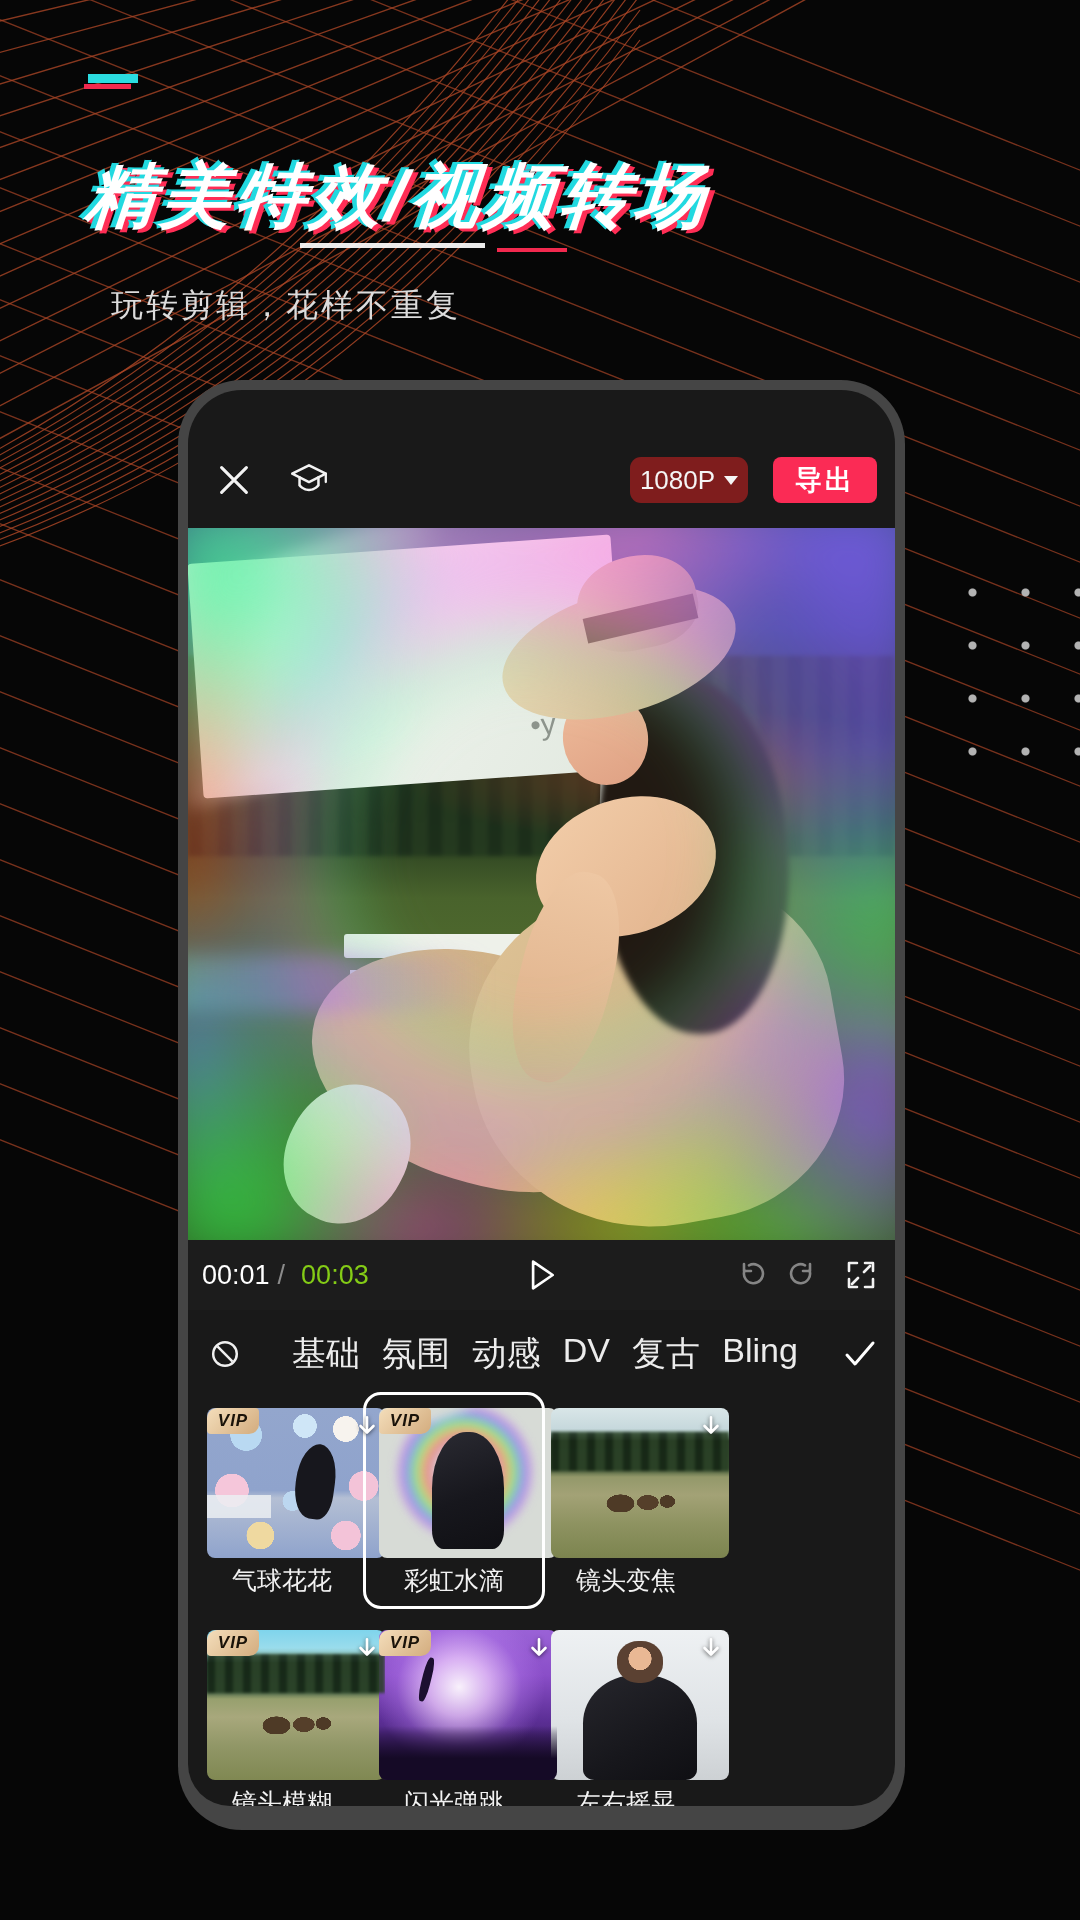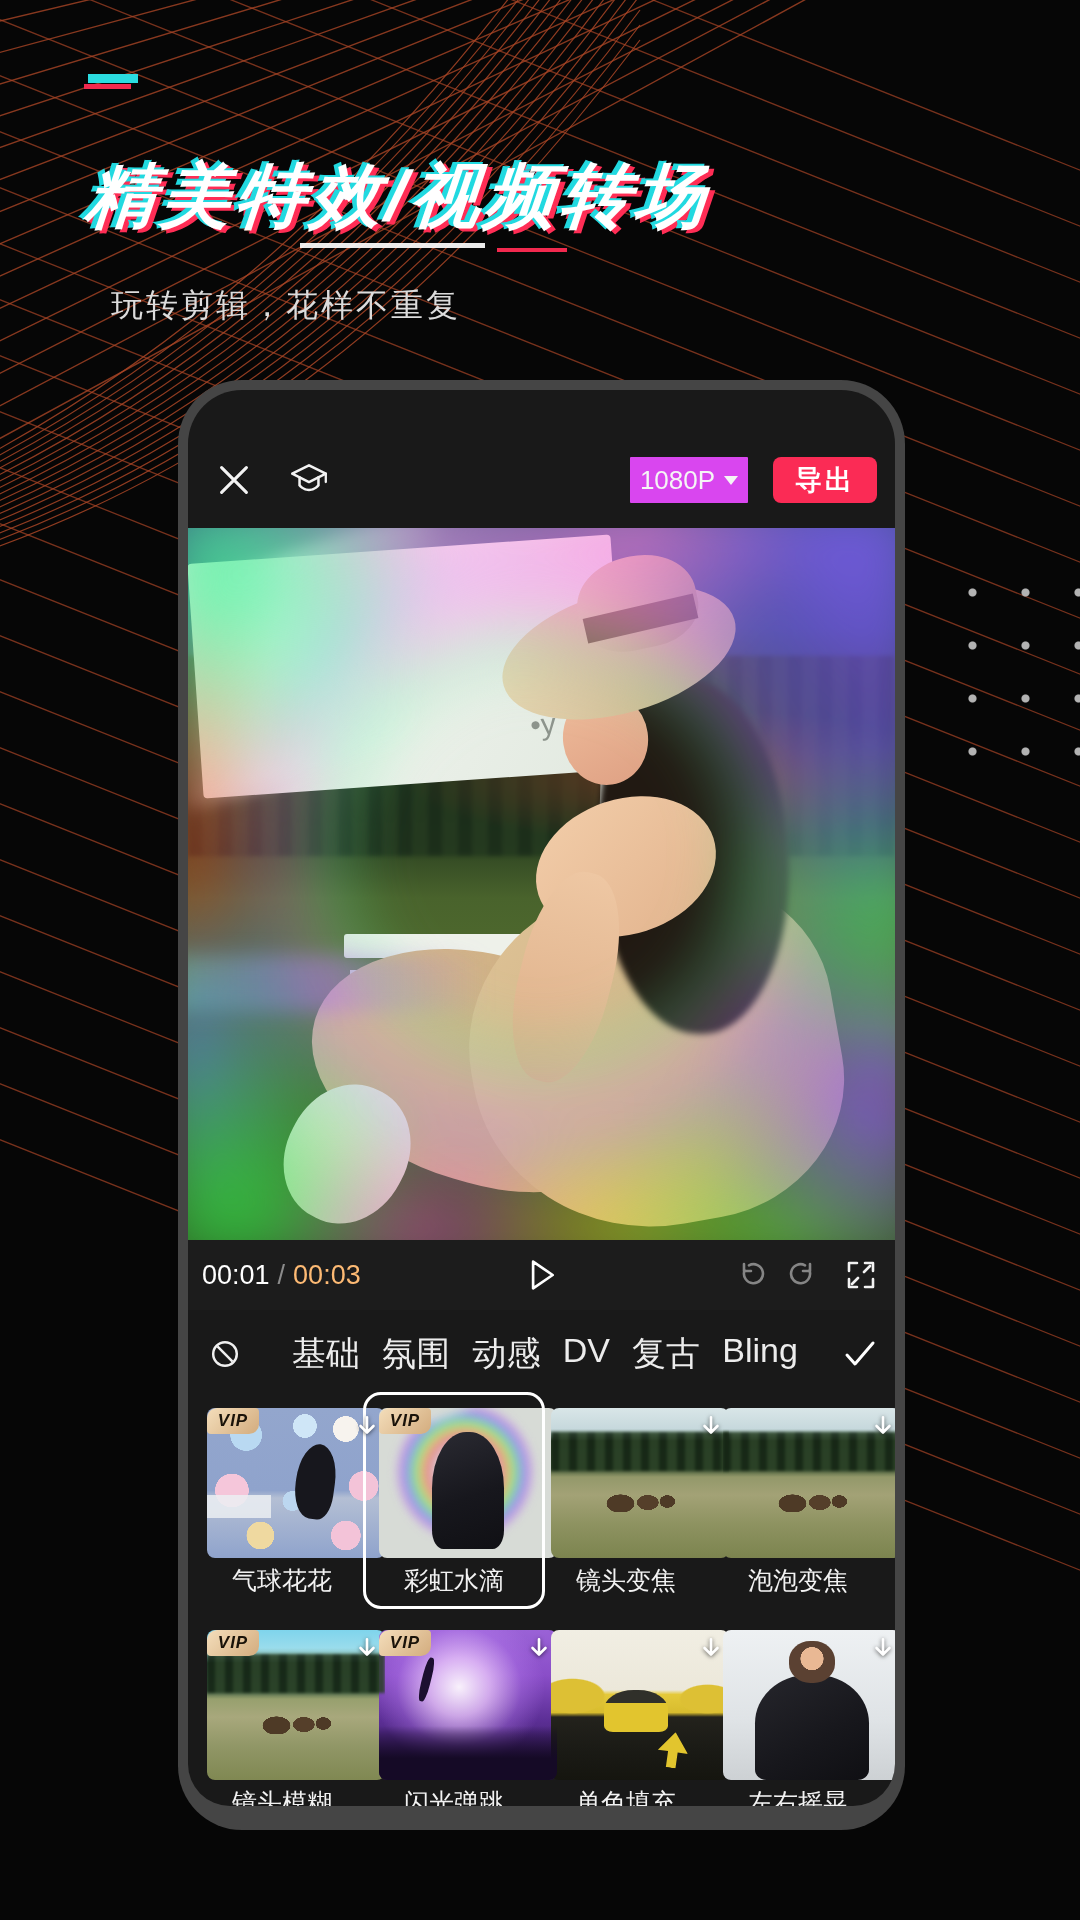--- a/index.html
+++ b/index.html
@@ -24,22 +24,22 @@
   
   .phone{position:absolute;left:178px;top:380px;width:727px;height:1450px;background:#454545;
          border-radius:64px;padding:10px 10px 24px 10px;box-sizing:border-box;}
   .screen{position:relative;width:100%;height:100%;background:#191919;
           border-radius:54px 54px 42px 42px;overflow:hidden;}
 
   
   .toolbar{position:absolute;top:64px;left:0;width:100%;height:56px;}
   .ic-close{position:absolute;left:28px;top:8px;width:36px;height:36px;}
   .ic-cap{position:absolute;left:100px;top:7px;width:42px;height:38px;}
-  .res-btn{position:absolute;left:442px;top:3px;width:118px;height:46px;background:#d946ef;border:none;
-           border-radius:1px;display:flex;align-items:center;justify-content:center;gap:9px;
+  .res-btn{position:absolute;left:442px;top:3px;width:118px;height:46px;background:#7f1d1d;border:none;
+           border-radius:11px;display:flex;align-items:center;justify-content:center;gap:9px;
            color:#f5f5f5;font-size:26px;font-family:inherit;}
   .caret{width:0;height:0;border-left:7px solid transparent;border-right:7px solid transparent;
          border-top:9px solid #f5f5f5;display:inline-block;}
   .export-btn{position:absolute;left:585px;top:3px;width:104px;height:46px;background:#fb2b55;border:none;
               border-radius:8px;color:#fff;font-size:27px;font-weight:bold;letter-spacing:3px;
               font-family:inherit;display:flex;align-items:center;justify-content:center;}
 
   
   .preview{position:absolute;left:0;top:138px;width:707px;height:712px;overflow:hidden;
     background:linear-gradient(180deg,#35507a 0%,#2c4668 14%,#24391f 26%,#1f331d 40%,
@@ -92,21 +92,21 @@
     radial-gradient(circle at 0% 72%,rgba(90,120,240,.6) 0%,transparent 18%),
     radial-gradient(circle at 0% 48%,rgba(200,70,45,.55) 0%,transparent 16%),
     radial-gradient(circle at 2% 30%,rgba(235,120,80,.5) 0%,transparent 16%),
     radial-gradient(circle at 50% 46%,transparent 30%,rgba(120,235,170,.28) 38%,
       rgba(240,130,225,.25) 45%,rgba(110,140,240,.22) 52%,transparent 60%);}
 
   
   .playbar{position:absolute;top:850px;left:0;width:100%;height:70px;background:#1c1c1c;}
   .time{position:absolute;left:14px;top:50%;transform:translateY(-50%);font-size:27px;color:#ffffff;white-space:nowrap;}
   .time .sep{color:#8b8b8b;margin:0 8px;}
-  .time .tot{color:#fdba74;}
+  .time .tot{color:#84cc16;margin-left:8px;}
   .ic-play{position:absolute;left:50%;top:50%;transform:translate(-50%,-50%);width:32px;height:38px;}
   .pb-right{position:absolute;right:18px;top:50%;transform:translateY(-50%);display:flex;gap:24px;align-items:center;}
   .pb-right svg{width:32px;height:32px;}
 
   
   .tabs{position:absolute;top:938px;left:0;width:100%;height:52px;display:flex;align-items:center;
         padding:0 17px 0 20px;box-sizing:border-box;}
   .ic-none{width:34px;height:34px;flex:0 0 auto;}
   .tab-labels{flex:1;display:flex;justify-content:space-between;margin:0 44px 0 50px;}
   .tab{font-size:34px;color:#ececec;white-space:nowrap;}
@@ -369,30 +369,20 @@
           <div class="card">
             <div class="thumb art-deer">
               <i class="a"></i>
               <i class="b"></i>
               <span class="dl"><svg viewBox="0 0 24 24" width="26" height="26">
                   <path d="M12 4 V17 M6 12 L12 18 L18 12" fill="none" stroke="#ffffff" stroke-width="2.4" stroke-linecap="round" stroke-linejoin="round"></path>
                 </svg></span>
             </div>
             <div class="label">镜头变焦</div>
           </div>
-          <div class="card">
-            <div class="thumb art-deer">
-              <i class="a"></i>
-              <i class="b"></i>
-              <span class="dl"><svg viewBox="0 0 24 24" width="26" height="26">
-                  <path d="M12 4 V17 M6 12 L12 18 L18 12" fill="none" stroke="#ffffff" stroke-width="2.4" stroke-linecap="round" stroke-linejoin="round"></path>
-                </svg></span>
-            </div>
-            <div class="label">泡泡变焦</div>
-          </div>
         </div>
       <div class="grid-row" id="row2">
           <div class="card">
             <div class="thumb art-deerblue">
               <i class="a"></i>
               <i class="b"></i>
               <span class="vip">VIP</span>
               <span class="dl"><svg viewBox="0 0 24 24" width="26" height="26">
                   <path d="M12 4 V17 M6 12 L12 18 L18 12" fill="none" stroke="#ffffff" stroke-width="2.4" stroke-linecap="round" stroke-linejoin="round"></path>
                 </svg></span>
@@ -404,36 +394,26 @@
               <i class="a"></i>
               <i class="b"></i>
               <span class="vip">VIP</span>
               <span class="dl"><svg viewBox="0 0 24 24" width="26" height="26">
                   <path d="M12 4 V17 M6 12 L12 18 L18 12" fill="none" stroke="#ffffff" stroke-width="2.4" stroke-linecap="round" stroke-linejoin="round"></path>
                 </svg></span>
             </div>
             <div class="label">闪光弹跳</div>
           </div>
           <div class="card">
-            <div class="thumb art-car">
+            <div class="thumb art-model">
               <i class="a"></i>
               <i class="b"></i>
               <span class="dl"><svg viewBox="0 0 24 24" width="26" height="26">
                   <path d="M12 4 V17 M6 12 L12 18 L18 12" fill="none" stroke="#ffffff" stroke-width="2.4" stroke-linecap="round" stroke-linejoin="round"></path>
                 </svg></span>
             </div>
-            <div class="label">单色填充</div>
-          </div>
-          <div class="card">
-            <div class="thumb art-model">
-              <i class="a"></i>
-              <i class="b"></i>
-              <span class="dl"><svg viewBox="0 0 24 24" width="26" height="26">
-                  <path d="M12 4 V17 M6 12 L12 18 L18 12" fill="none" stroke="#ffffff" stroke-width="2.4" stroke-linecap="round" stroke-linejoin="round"></path>
-                </svg></span>
-            </div>
             <div class="label">左右摇晃</div>
           </div>
         </div>
 
     </div>
   </div>
 </div>
 
 </body></html>

